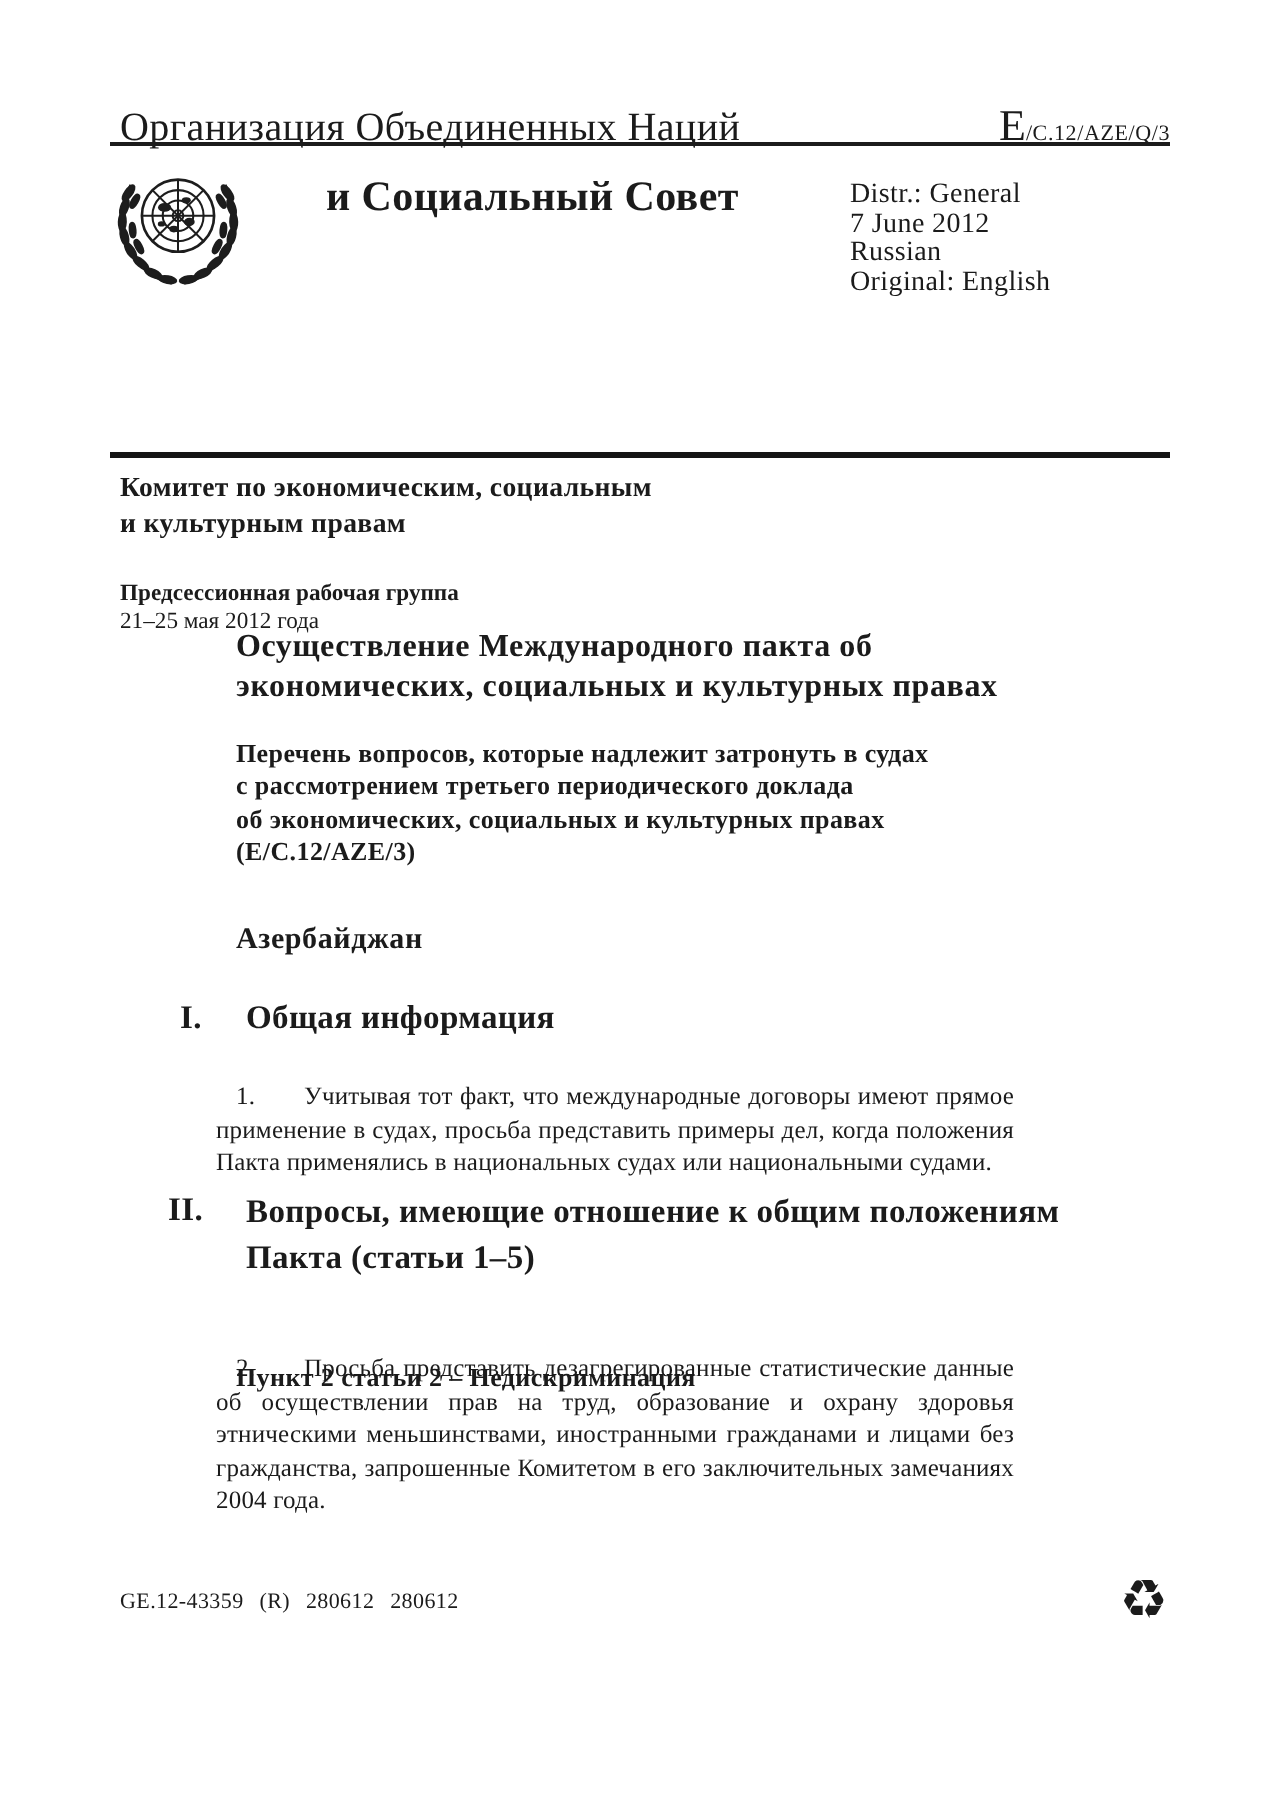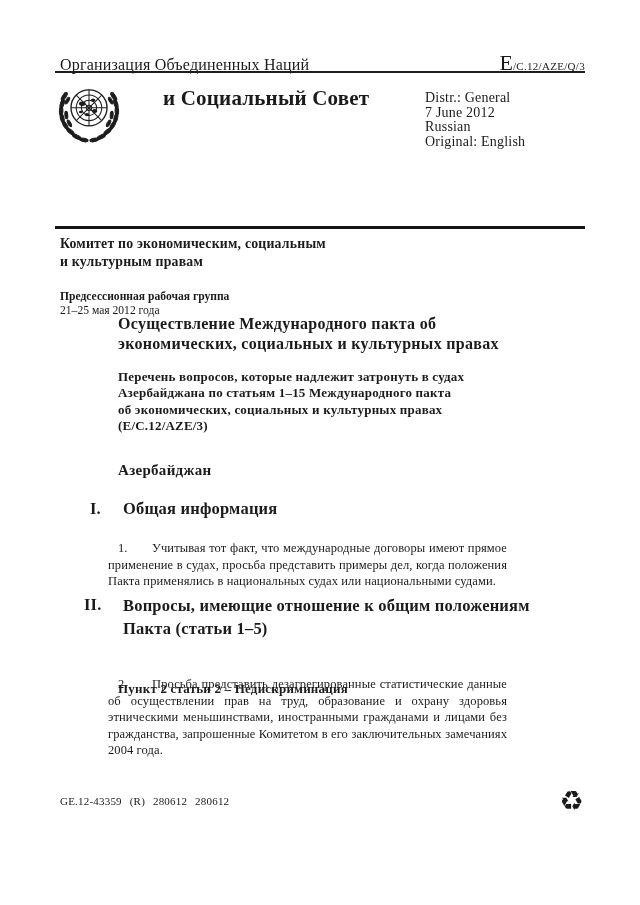--- a/index.html
+++ b/index.html
@@ -5,21 +5,21 @@
   html,body{margin:0;padding:0;}
   body{
     width:640px;height:905px;background:#ffffff;
     font-family:"Liberation Serif","DejaVu Serif",serif;
     color:#1b1b1b;overflow:hidden;
   }
   .page{position:relative;width:640px;height:905px;background:#fff;}
 
   
   .org-row{position:absolute;left:60px;top:50px;width:525px;display:flex;justify-content:space-between;align-items:baseline;}
-  .org-name{font-size:16px;letter-spacing:.2px;text-align:right;}
+  .org-name{font-size:20px;letter-spacing:.2px;text-align:right;}
   .doc-symbol{white-space:nowrap;}
   .doc-symbol .big{font-size:22px;letter-spacing:0;}
   .doc-symbol .small{font-size:11px;letter-spacing:.3px;}
   .header-rule{position:absolute;left:55px;top:71px;width:530px;height:2px;background:#1c1c1c;}
 
   
   .emblem{position:absolute;left:56px;top:79px;width:66px;height:68px;}
   .council-title{position:absolute;left:163px;top:84px;font-size:21px;font-weight:bold;line-height:28px;letter-spacing:.2px;}
   .distr-block{position:absolute;left:425px;top:91px;font-size:14px;line-height:14.6px;letter-spacing:.2px;}
 
@@ -122,21 +122,21 @@
     <div class="working-group">Предсессионная рабочая группа</div>
     <div class="session-dates">21–25 мая 2012 года</div>
   </div>
 
   <div class="doc-title">
       <div>Осуществление Международного пакта об</div>
       <div>экономических, социальных и культурных правах</div>
     </div>
   <div class="doc-subtitle">
       <div>Перечень вопросов, которые надлежит затронуть в судах</div>
-      <div>Азербайджана по статьям 1–15 Международного пакта</div>
+      <div>с рассмотрением третьего периодического доклада</div>
       <div>об экономических, социальных и культурных правах</div>
       <div>(E/C.12/AZE/3)</div>
     </div>
   <div class="country">Азербайджан</div>
 
   <div class="sec-heading sec1-num">I.</div>
   <div class="sec-heading sec1-text">Общая информация</div>
   <div class="para para-1"><span class="para-num">1.</span><span>Учитывая тот факт, что международные договоры имеют прямое применение в судах, просьба представить примеры дел, когда положения Пакта применялись в национальных судах или национальными судами.</span></div>
 
   <div class="sec-heading sec2-num">II.</div>

